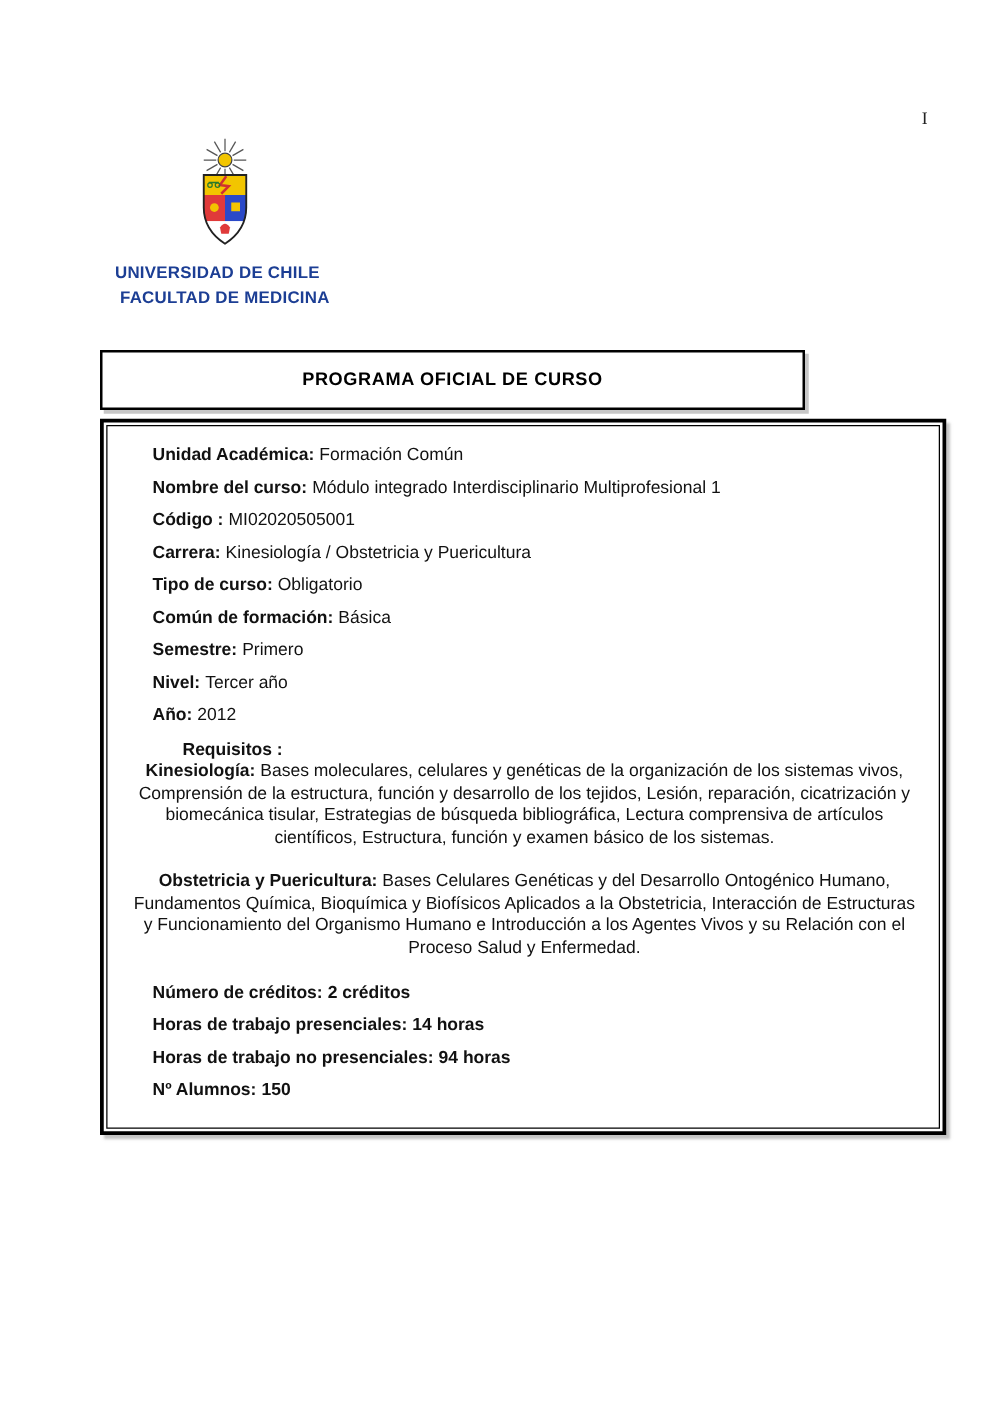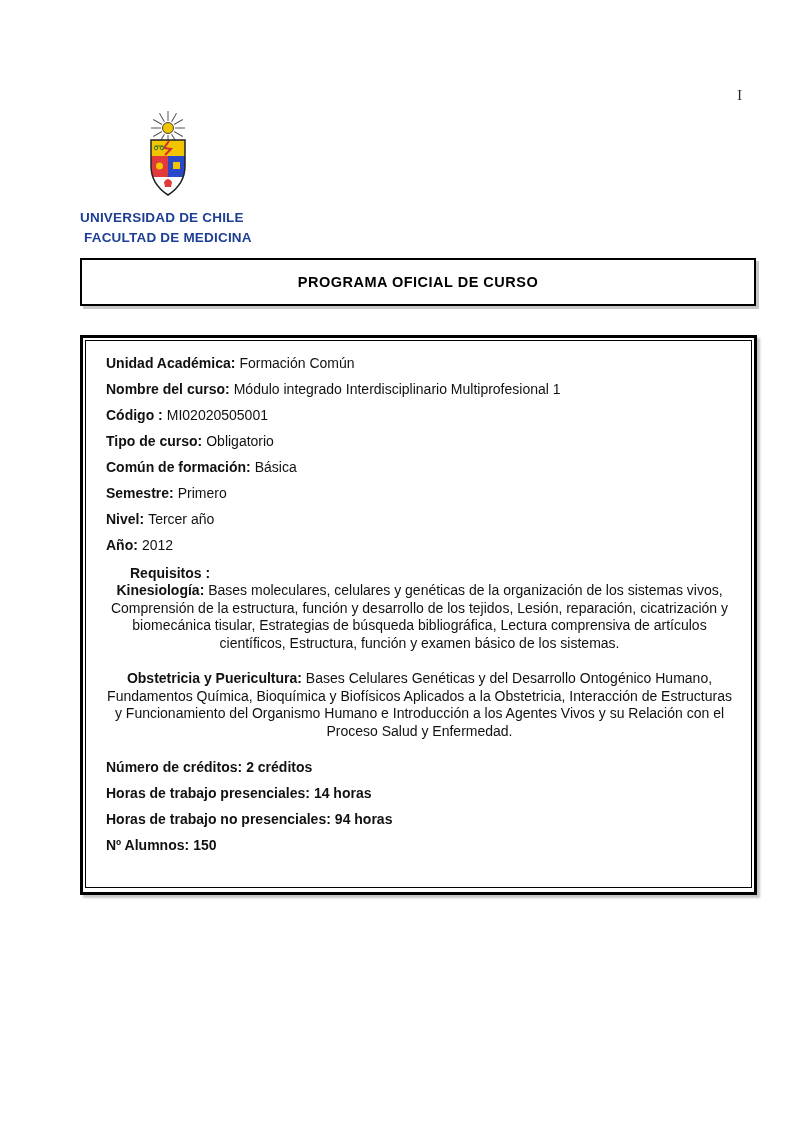--- a/index.html
+++ b/index.html
@@ -6,45 +6,45 @@
   html,body { background:#e9e9e9; }
   body { font-family:"Liberation Sans", sans-serif; color:#111; }
   .page {
     position:relative; width:800px; height:1132px; margin:0 auto;
     background:#ffffff; overflow:hidden;
   }
   .page-number {
     position:absolute; top:88px; right:58px;
     font-family:"Liberation Serif", serif; font-size:14px; color:#222;
   }
-  .header { position:absolute; top:110px; left:80px; }
+  .header { position:absolute; top:110px; left:92px; }
   .logo { display:block; margin-left:52px; margin-bottom:8px; }
   .uni, .fac {
     color:#1c3e94; font-weight:bold; font-size:13.5px; letter-spacing:0.2px;
   }
   .fac { margin-top:5px; margin-left:4px; }
 
   .title-box {
-    position:absolute; left:80px; top:258px; width:676px; height:48px;
+    position:absolute; left:80px; top:280px; width:564px; height:48px;
     border:2px solid #000; background:#fff;
     box-shadow:3px 3px 0 rgba(130,130,130,0.45);
     display:flex; align-items:center; justify-content:center;
   }
   .title-box span { font-weight:bold; font-size:14.5px; letter-spacing:0.5px; color:#000; }
 
   .main-outer {
     position:absolute; left:80px; top:335px; width:677px; min-height:560px;
     border:3px solid #000; padding:2px; background:#fff;
     box-shadow:3px 3px 2px rgba(140,140,140,0.5);
   }
   .main-inner {
     border:1px solid #000; min-height:548px;
     padding:13px 18px 14px 20px;
   }
-  .frow { font-size:14px; line-height:18px; margin-bottom:8px; color:#111; }
+  .frow { font-size:14px; line-height:18px; margin-bottom:8px; color:#111;margin-left:16px; }
   .frow .lbl { font-weight:bold; margin-right:4px; }
   .para  { font-size:14px; line-height:17.5px; margin-bottom:18px; text-align:center; }
   .para .lbl { font-weight:bold; }
   .req-head { margin-top:10px; margin-bottom:0;padding-left:24px; }
   .bold-line .val { font-weight:bold; }
 </style>
 </head>
 <body>
 
 <div class="page">
@@ -97,20 +97,21 @@
   <div class="title-box">
     <span>PROGRAMA OFICIAL DE CURSO</span>
   </div>
 
   <div class="main-outer">
     <div class="main-inner">
 
       <p class="frow"><span class="lbl">Unidad Académica:</span><span class="val">Formación Común</span></p>
       <p class="frow"><span class="lbl">Nombre del curso:</span><span class="val">Módulo integrado Interdisciplinario Multiprofesional 1</span></p>
       <p class="frow"><span class="lbl">Código :</span><span class="val">MI02020505001</span></p>
+      <p class="frow"><span class="lbl">Carrera:</span><span class="val">Kinesiología / Obstetricia y Puericultura</span></p>
       <p class="frow"><span class="lbl">Tipo de curso:</span><span class="val">Obligatorio</span></p>
       <p class="frow"><span class="lbl">Común de formación:</span><span class="val">Básica</span></p>
       <p class="frow"><span class="lbl">Semestre:</span><span class="val">Primero</span></p>
       <p class="frow"><span class="lbl">Nivel:</span><span class="val">Tercer año</span></p>
       <p class="frow"><span class="lbl">Año:</span><span class="val">2012</span></p>
 
       <p class="frow req-head"><span class="lbl">Requisitos :</span></p>
 
       <p class="para"><span class="lbl">Kinesiología:</span> <span class="val">Bases moleculares, celulares y genéticas de la organización de los sistemas vivos, Comprensión de la estructura, función y desarrollo de los tejidos, Lesión, reparación, cicatrización y biomecánica tisular, Estrategias de búsqueda bibliográfica, Lectura comprensiva de artículos científicos, Estructura, función y examen básico de los sistemas.</span></p>
 

